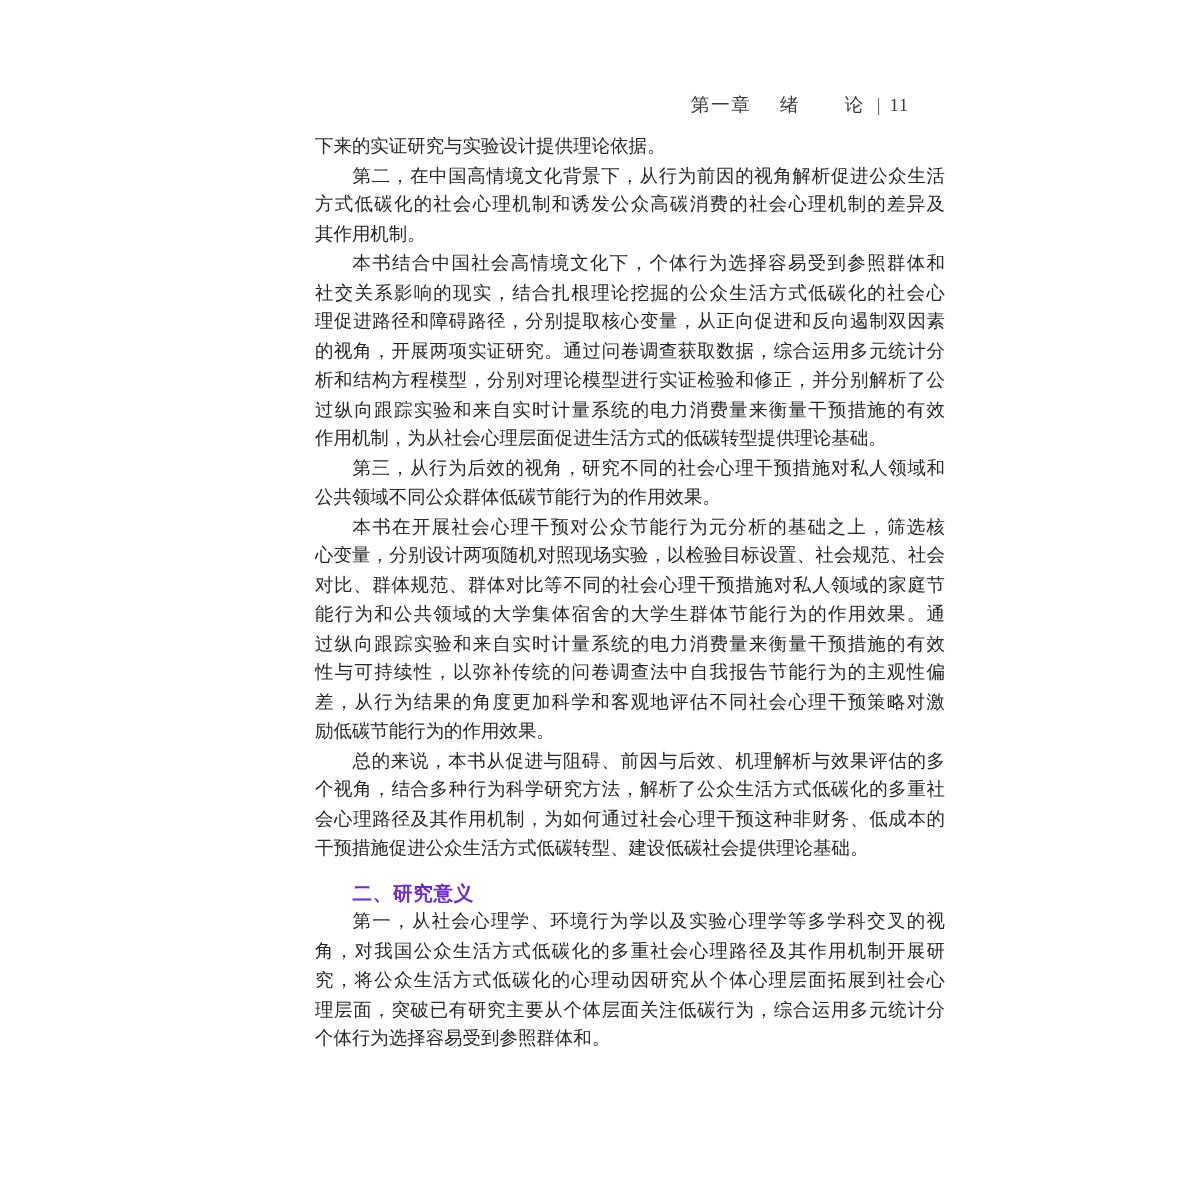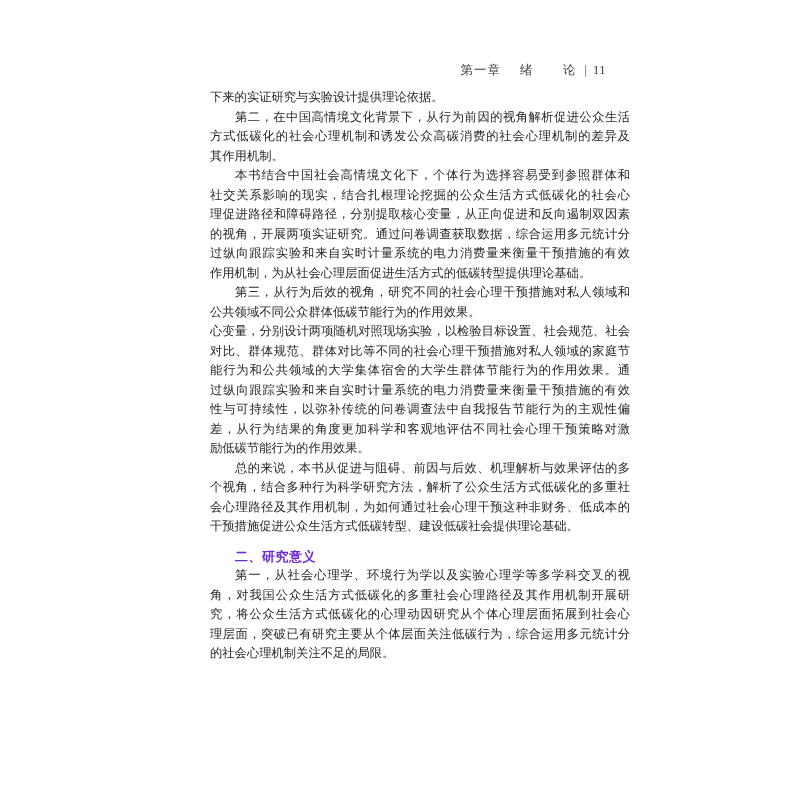--- a/index.html
+++ b/index.html
@@ -64,36 +64,38 @@
 
   <div class="body-text">
       <div class="line">下来的实证研究与实验设计提供理论依据。</div>
       <div class="line ind j">第二，在中国高情境文化背景下，从行为前因的视角解析促进公众生活</div>
       <div class="line j">方式低碳化的社会心理机制和诱发公众高碳消费的社会心理机制的差异及</div>
       <div class="line">其作用机制。</div>
       <div class="line ind j">本书结合中国社会高情境文化下，个体行为选择容易受到参照群体和</div>
       <div class="line j">社交关系影响的现实，结合扎根理论挖掘的公众生活方式低碳化的社会心</div>
       <div class="line j">理促进路径和障碍路径，分别提取核心变量，从正向促进和反向遏制双因素</div>
       <div class="line j">的视角，开展两项实证研究。通过问卷调查获取数据，综合运用多元统计分</div>
+      <div class="line j">析和结构方程模型，分别对理论模型进行实证检验和修正，并分别解析了公</div>
       <div class="line j">过纵向跟踪实验和来自实时计量系统的电力消费量来衡量干预措施的有效</div>
       <div class="line">作用机制，为从社会心理层面促进生活方式的低碳转型提供理论基础。</div>
       <div class="line ind j">第三，从行为后效的视角，研究不同的社会心理干预措施对私人领域和</div>
       <div class="line">公共领域不同公众群体低碳节能行为的作用效果。</div>
+      <div class="line ind j">本书在开展社会心理干预对公众节能行为元分析的基础之上，筛选核</div>
       <div class="line j">心变量，分别设计两项随机对照现场实验，以检验目标设置、社会规范、社会</div>
       <div class="line j">对比、群体规范、群体对比等不同的社会心理干预措施对私人领域的家庭节</div>
       <div class="line j">能行为和公共领域的大学集体宿舍的大学生群体节能行为的作用效果。通</div>
       <div class="line j">过纵向跟踪实验和来自实时计量系统的电力消费量来衡量干预措施的有效</div>
       <div class="line j">性与可持续性，以弥补传统的问卷调查法中自我报告节能行为的主观性偏</div>
       <div class="line j">差，从行为结果的角度更加科学和客观地评估不同社会心理干预策略对激</div>
       <div class="line">励低碳节能行为的作用效果。</div>
       <div class="line ind j">总的来说，本书从促进与阻碍、前因与后效、机理解析与效果评估的多</div>
       <div class="line j">个视角，结合多种行为科学研究方法，解析了公众生活方式低碳化的多重社</div>
       <div class="line j">会心理路径及其作用机制，为如何通过社会心理干预这种非财务、低成本的</div>
       <div class="line">干预措施促进公众生活方式低碳转型、建设低碳社会提供理论基础。</div>
       <div class="h2">二、研究意义</div>
       <div class="line ind j">第一，从社会心理学、环境行为学以及实验心理学等多学科交叉的视</div>
       <div class="line j">角，对我国公众生活方式低碳化的多重社会心理路径及其作用机制开展研</div>
       <div class="line j">究，将公众生活方式低碳化的心理动因研究从个体心理层面拓展到社会心</div>
       <div class="line j">理层面，突破已有研究主要从个体层面关注低碳行为，综合运用多元统计分</div>
-      <div class="line">的社会心理机制关注不足的局限。</div>
+      <div class="line">个体行为选择容易受到参照群体和。</div>
     </div>
 
 </div>
 
 </body></html>

